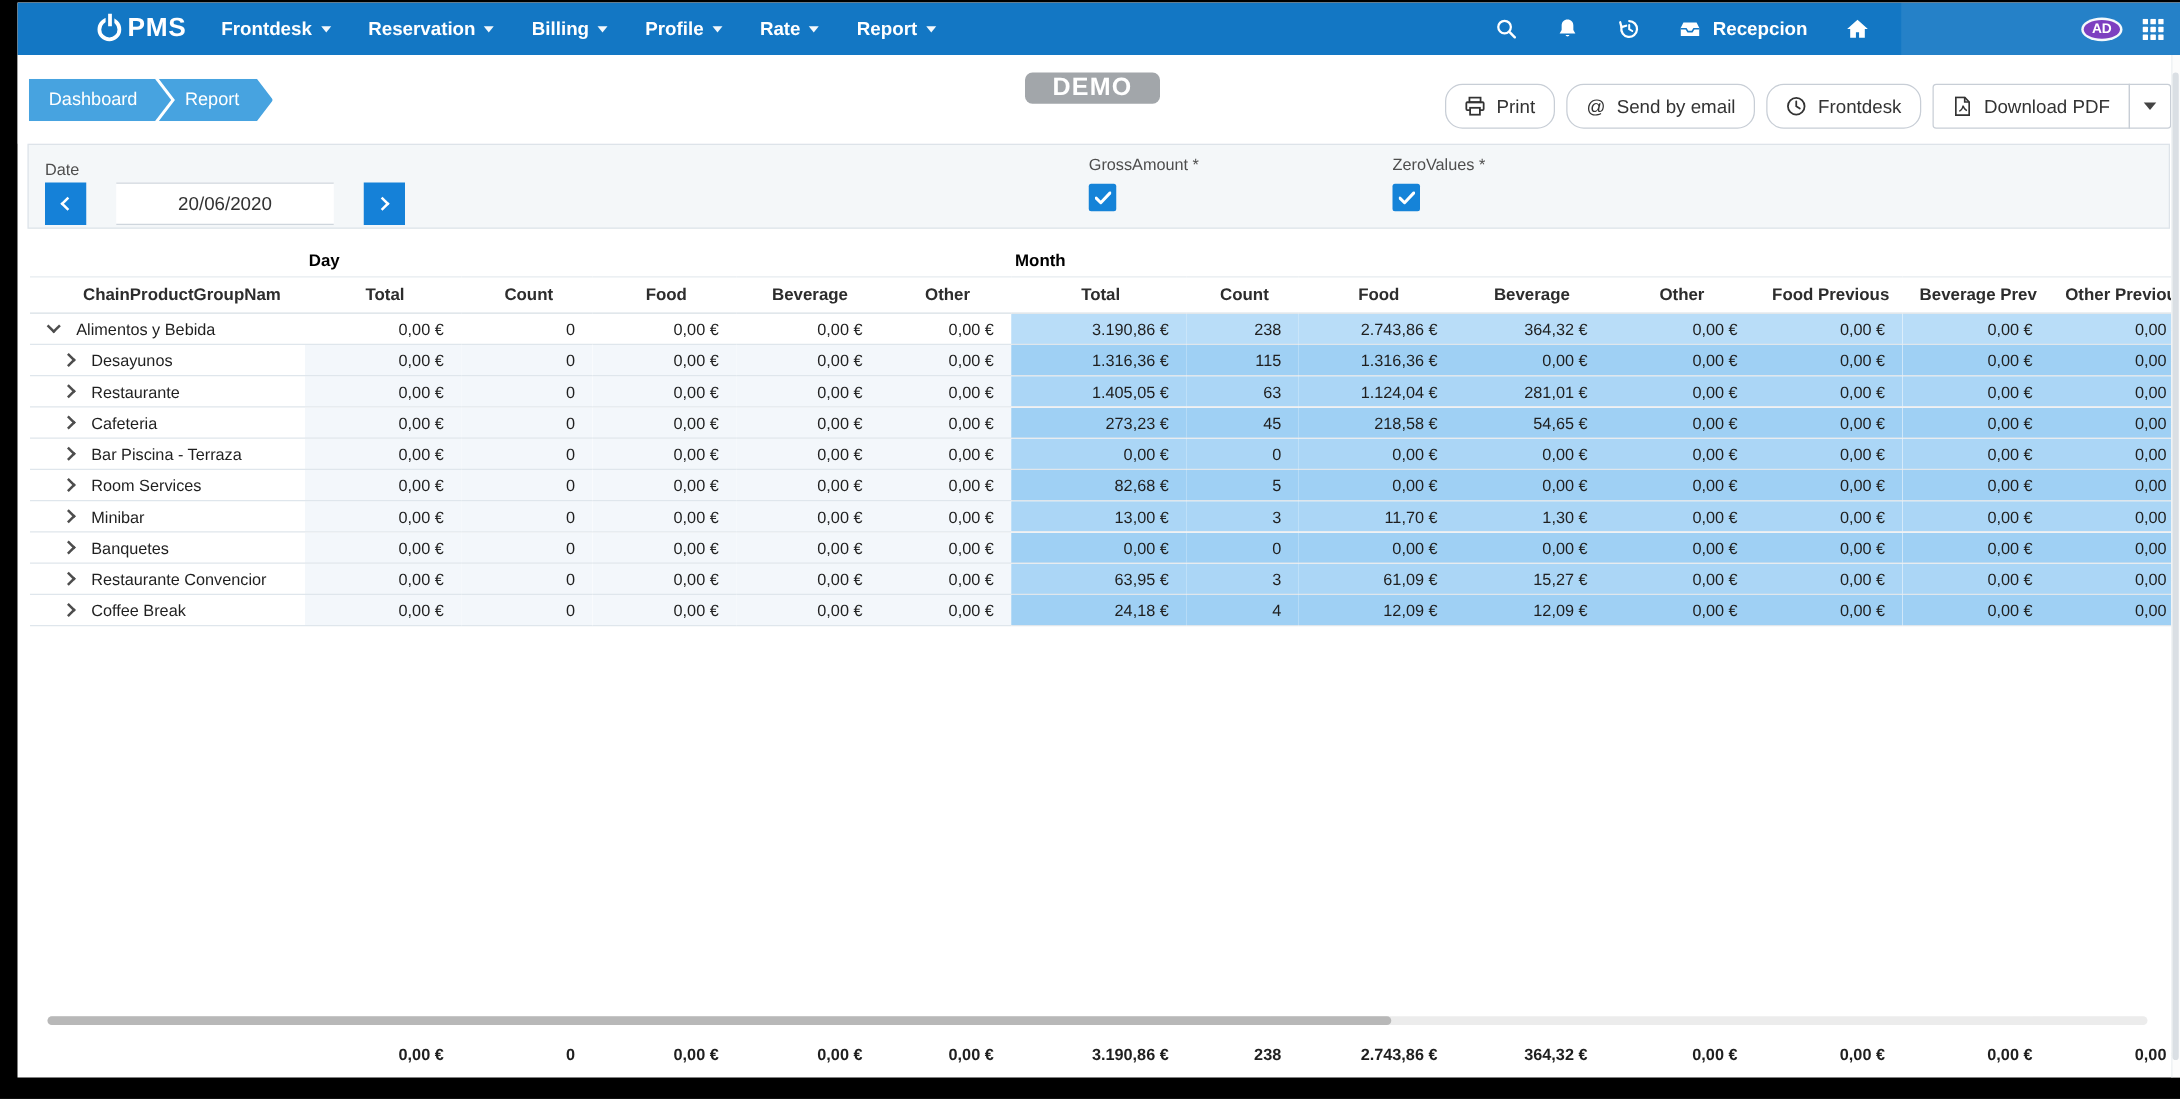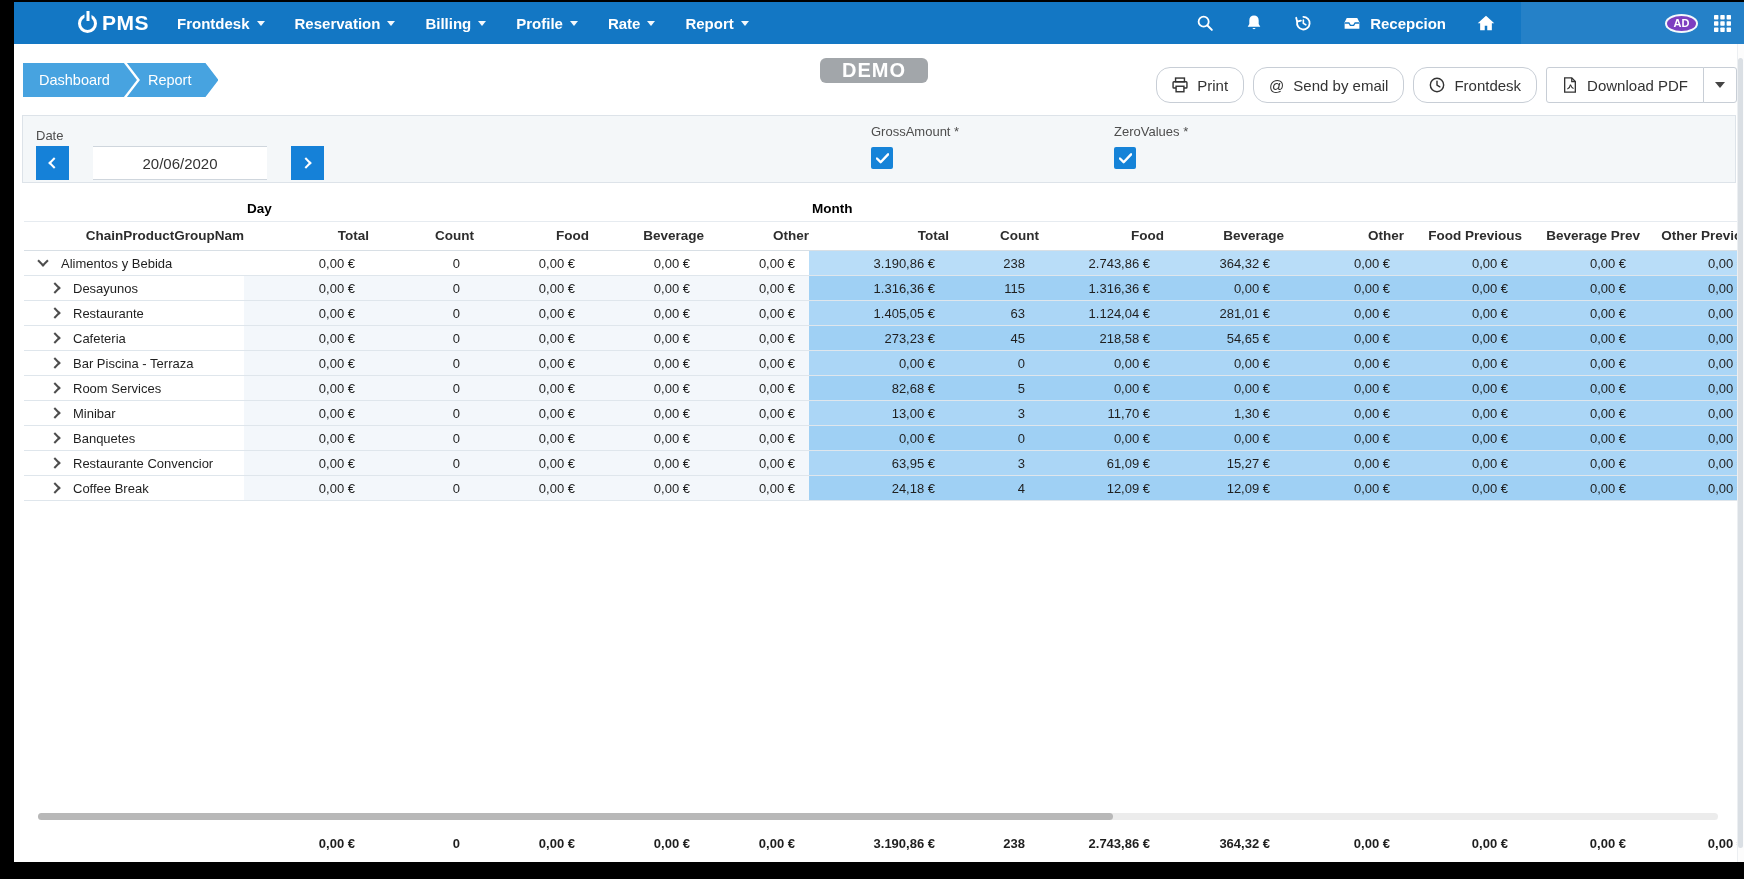--- a/index.html
+++ b/index.html
@@ -65,21 +65,21 @@
               display:flex; align-items:center; justify-content:center; cursor:pointer; }
   .checkbox svg { width:13px; height:11px; }
   .cg-gross { left:832px;margin-left:16px; } .cg-zero { left:1091px; }
 
   
   .table-wrap { margin:13px 0 0 10px; width:1713px; overflow:hidden; }
   table { border-collapse:collapse; table-layout:fixed; width:1734px; }
   th, td { font-size:13px; white-space:nowrap; overflow:hidden; }
   .group-row th { font-weight:bold; color:#000000; text-align:left; padding:5px 0 5px 3px; font-size:13.5px;
                   border-bottom:1px solid #e6ebf0; }
-  .col-row th { font-weight:bold; color:#2d2d2d; text-align:right; padding:6px 0 7px 3px; font-size:13.5px;
+  .col-row th { font-weight:bold; color:#2d2d2d; text-align:center; padding:6px 0 7px 3px; font-size:13.5px;
                 border-bottom:1px solid #d8dfe5; }
   .col-row th.name-h { padding-left:23px; }
   td { border-bottom:1px solid #dfe6ec; height:25px; color:#1f1f1f; }
   td.num { text-align:right; padding-right:14px; }
   td.name-cell { padding-left:0;margin-top:42px; }
   .name-inner { display:flex; align-items:center; gap:14px; height:100%; cursor:pointer; }
   .lvl0 .name-inner { padding-left:15px; } .lvl1 .name-inner { padding-left:27px; }
   .chev { display:inline-block; width:8px; height:8px; border-right:2px solid #4d4d4d; border-bottom:2px solid #4d4d4d; flex:none; }
   .chev.down { transform:rotate(45deg); margin-top:-4px; }
   .chev.right { transform:rotate(-45deg); }

